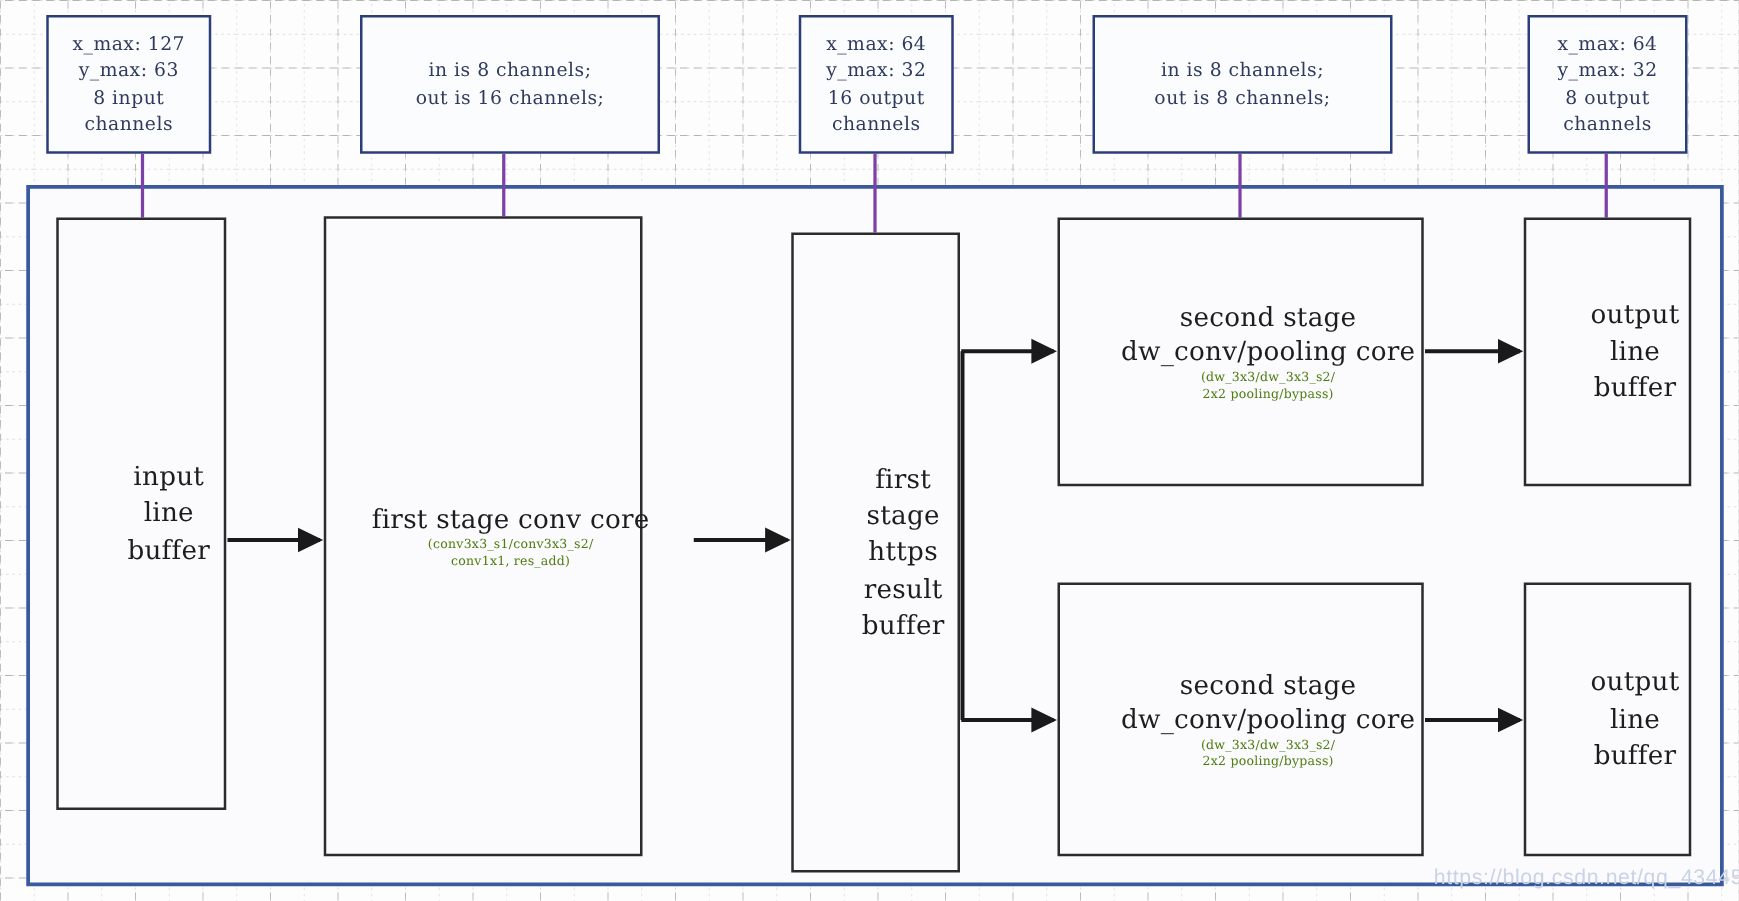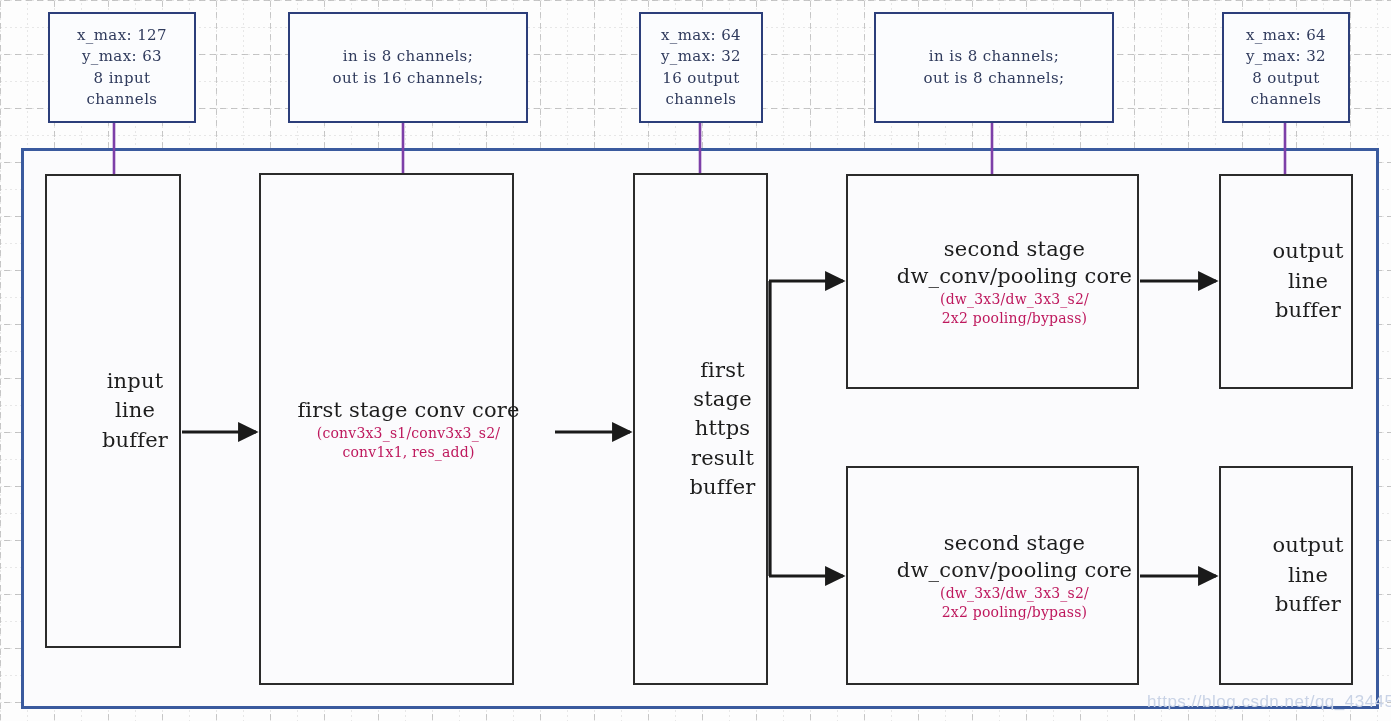--- a/index.html
+++ b/index.html
@@ -99,22 +99,22 @@
   }
   .block .main-ln {
     display: block;
     white-space: pre;
     font-size: 21px;
     letter-spacing: 0.2px;
   }
   .block .sub-ln {
     display: block;
     white-space: pre;
-    font-size: 14px;
-    color: #be185d;
+    font-size: 10px;
+    color: #4d7c0f;
     letter-spacing: 0.2px;
     line-height: 1.32;
   }
   .block.narrow .main-ln { font-size: 21px; line-height: 1.40; }
 
   
   .barrow { position: absolute; pointer-events: none; }
 
   
   #watermark {
@@ -141,21 +141,21 @@
         <rect width="54" height="54" fill="url(#minorGrid)"></rect>
         <path d="M 54 0 L 0 0 0 54" fill="none" stroke="#b4b4b4" stroke-width="1.4" stroke-dasharray="6 5"></path>
       </pattern>
     </defs>
     <rect x="0" y="0" width="1391" height="721" fill="#fdfdfd"></rect>
     <rect x="0" y="0" width="1391" height="721" fill="url(#majorGrid)"></rect>
   </svg>
 
   <div id="outer" style="left:21px; top:148px; width:1358px; height:561px;"></div>
 
-  <div class="callout" style="left:48px; top:12px; width:148px; height:111px;justify-content:center;">
+  <div class="callout" style="left:37px; top:12px; width:132px; height:111px;justify-content:center;">
     <span class="ln">x_max: 127</span>
     <span class="ln">y_max: 63</span>
     <span class="ln">8 input</span>
     <span class="ln">channels</span>
   </div>
 
   <div class="callout" style="left:288px; top:12px; width:240px; height:111px;">
     <span class="ln">in is 8 channels;</span>
     <span class="ln">out is 16 channels;</span>
   </div>
@@ -199,21 +199,21 @@
     <span class="main-ln">line</span>
     <span class="main-ln">buffer</span>
   </div>
 
   <div class="block" style="left:259px; top:173px; width:255px; height:512px;">
     <span class="main-ln">first stage conv core</span>
     <span class="sub-ln">(conv3x3_s1/conv3x3_s2/</span>
     <span class="sub-ln">conv1x1, res_add)</span>
   </div>
 
-  <div class="block narrow" style="left:633px; top:173px; width:135px; height:512px;">
+  <div class="block narrow" style="left:633px; top:186px; width:135px; height:512px;">
     <span class="main-ln">first</span>
     <span class="main-ln">stage</span>
     <span class="main-ln">https</span>
     <span class="main-ln">result</span>
     <span class="main-ln">buffer</span>
   </div>
 
   <div class="block" style="left:846px; top:174px; width:293px; height:215px;">
     <span class="main-ln">second stage</span>
     <span class="main-ln">dw_conv/pooling core</span>

